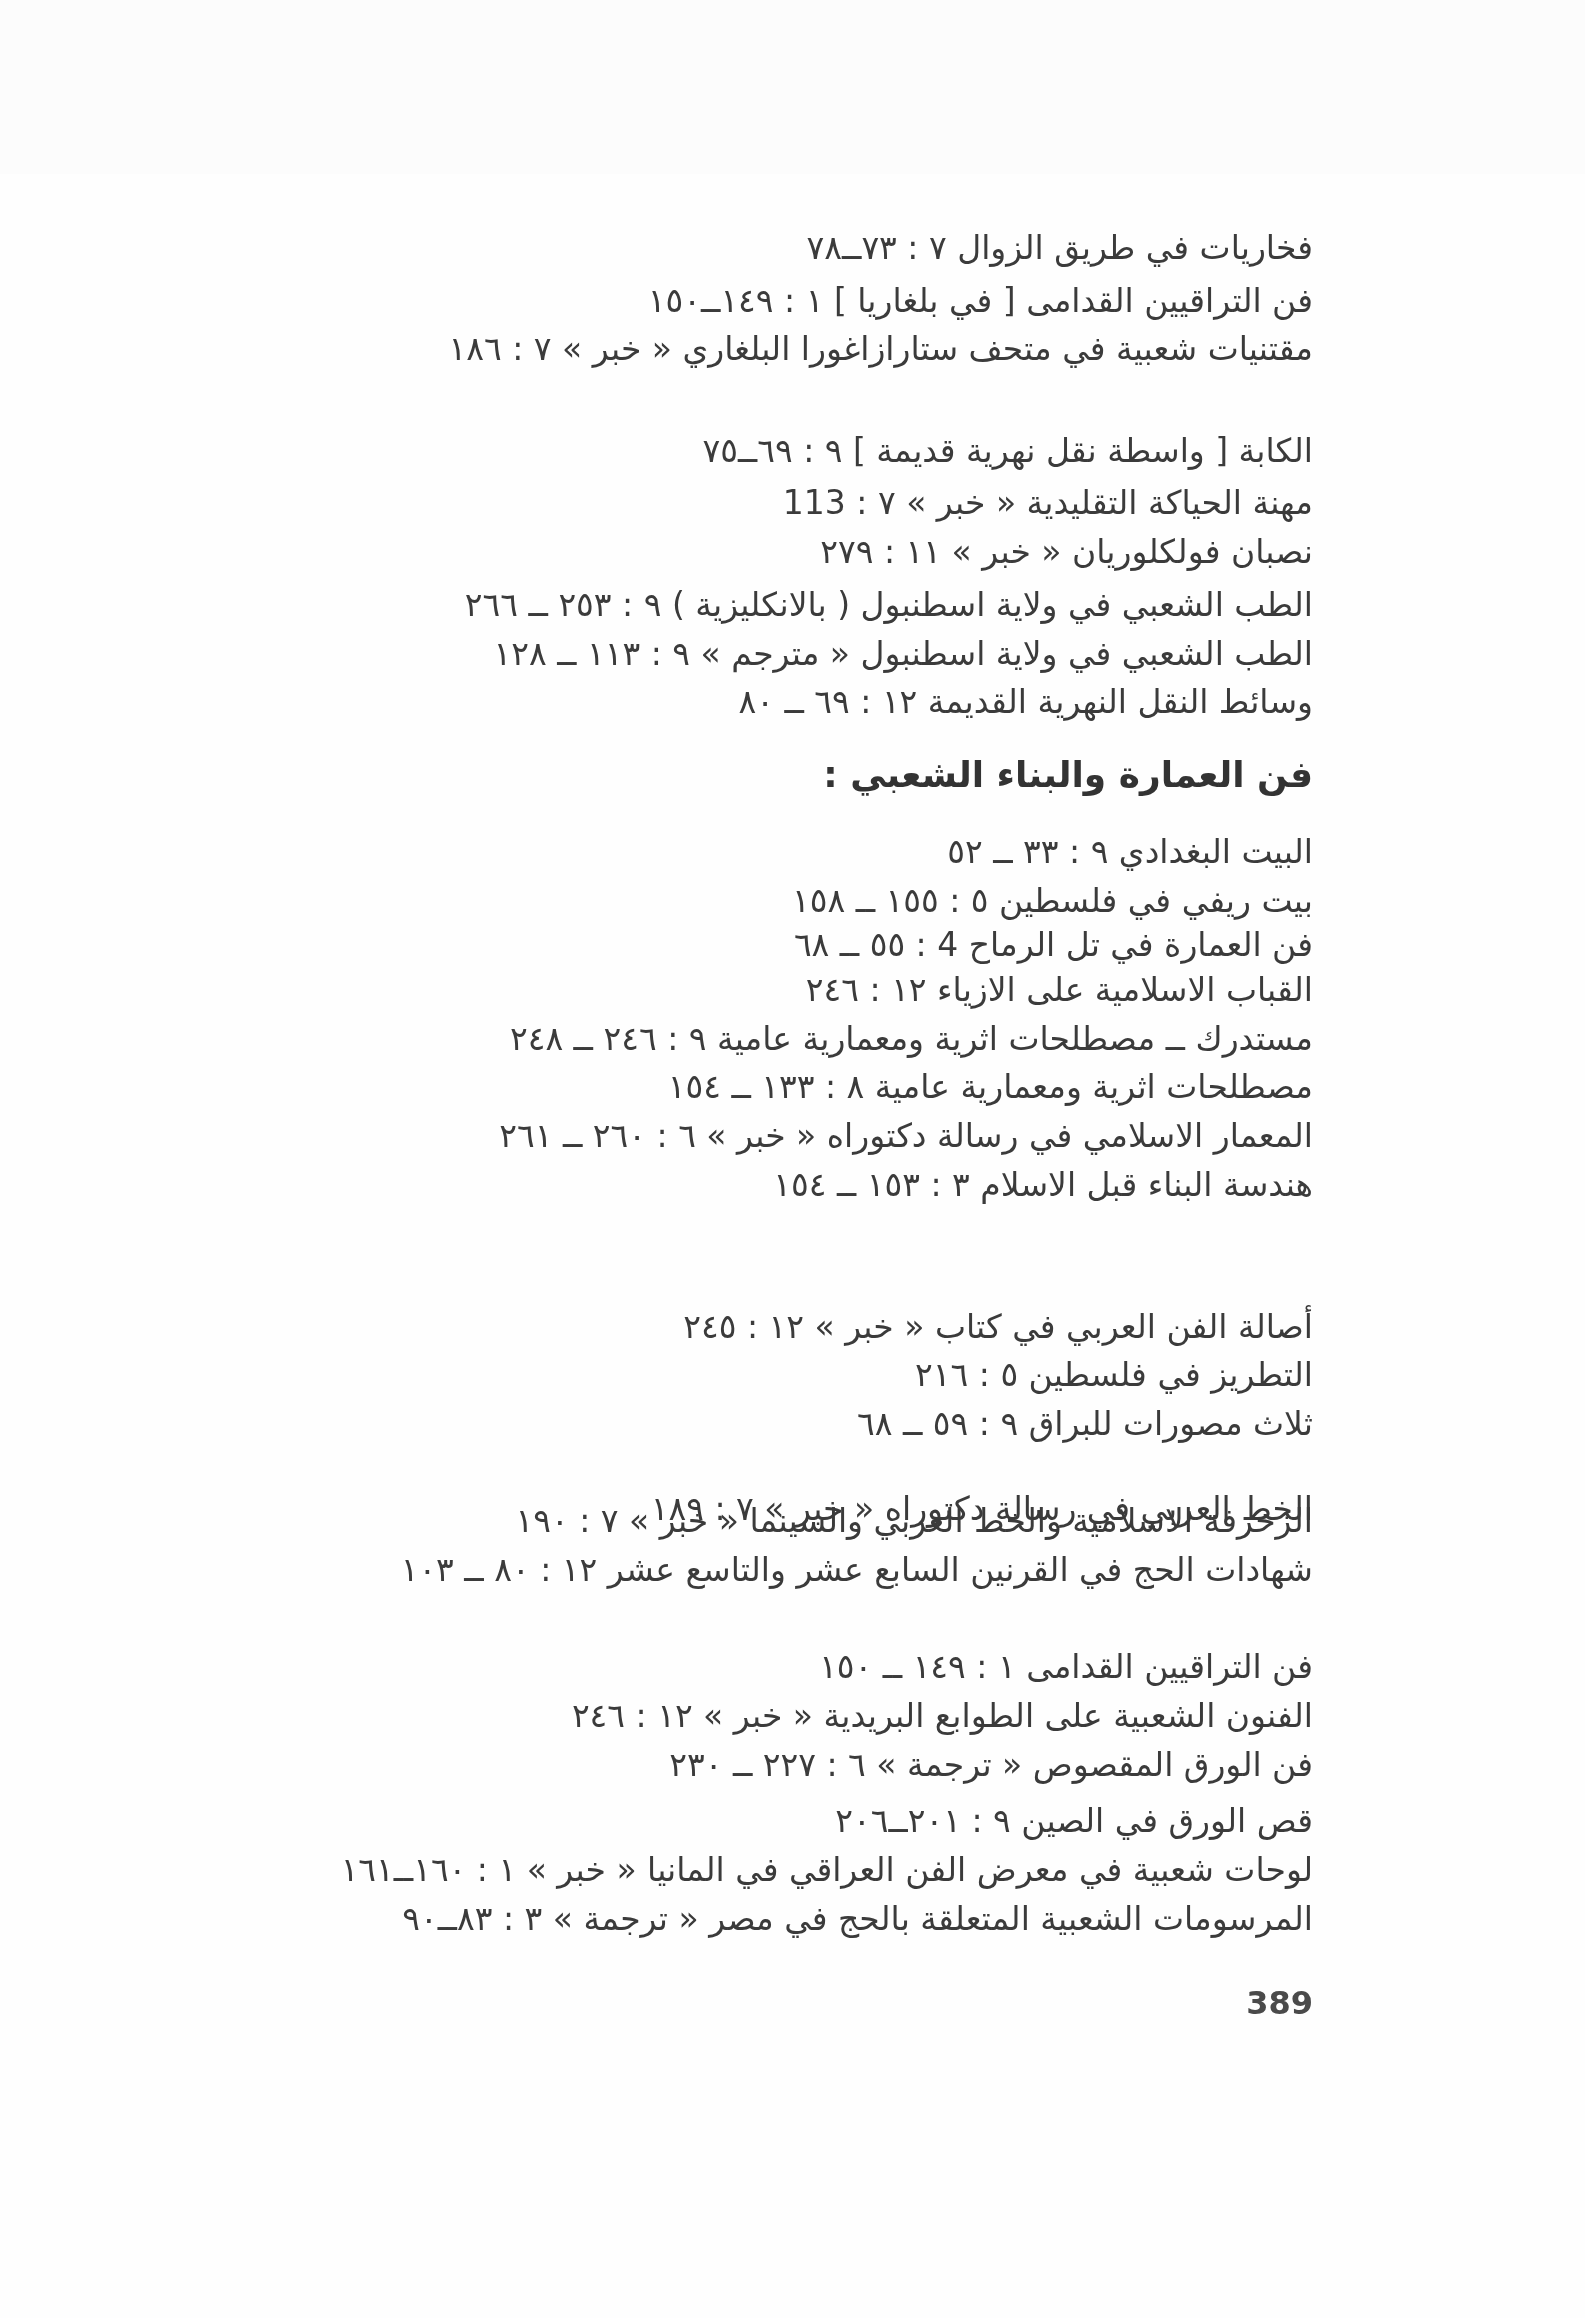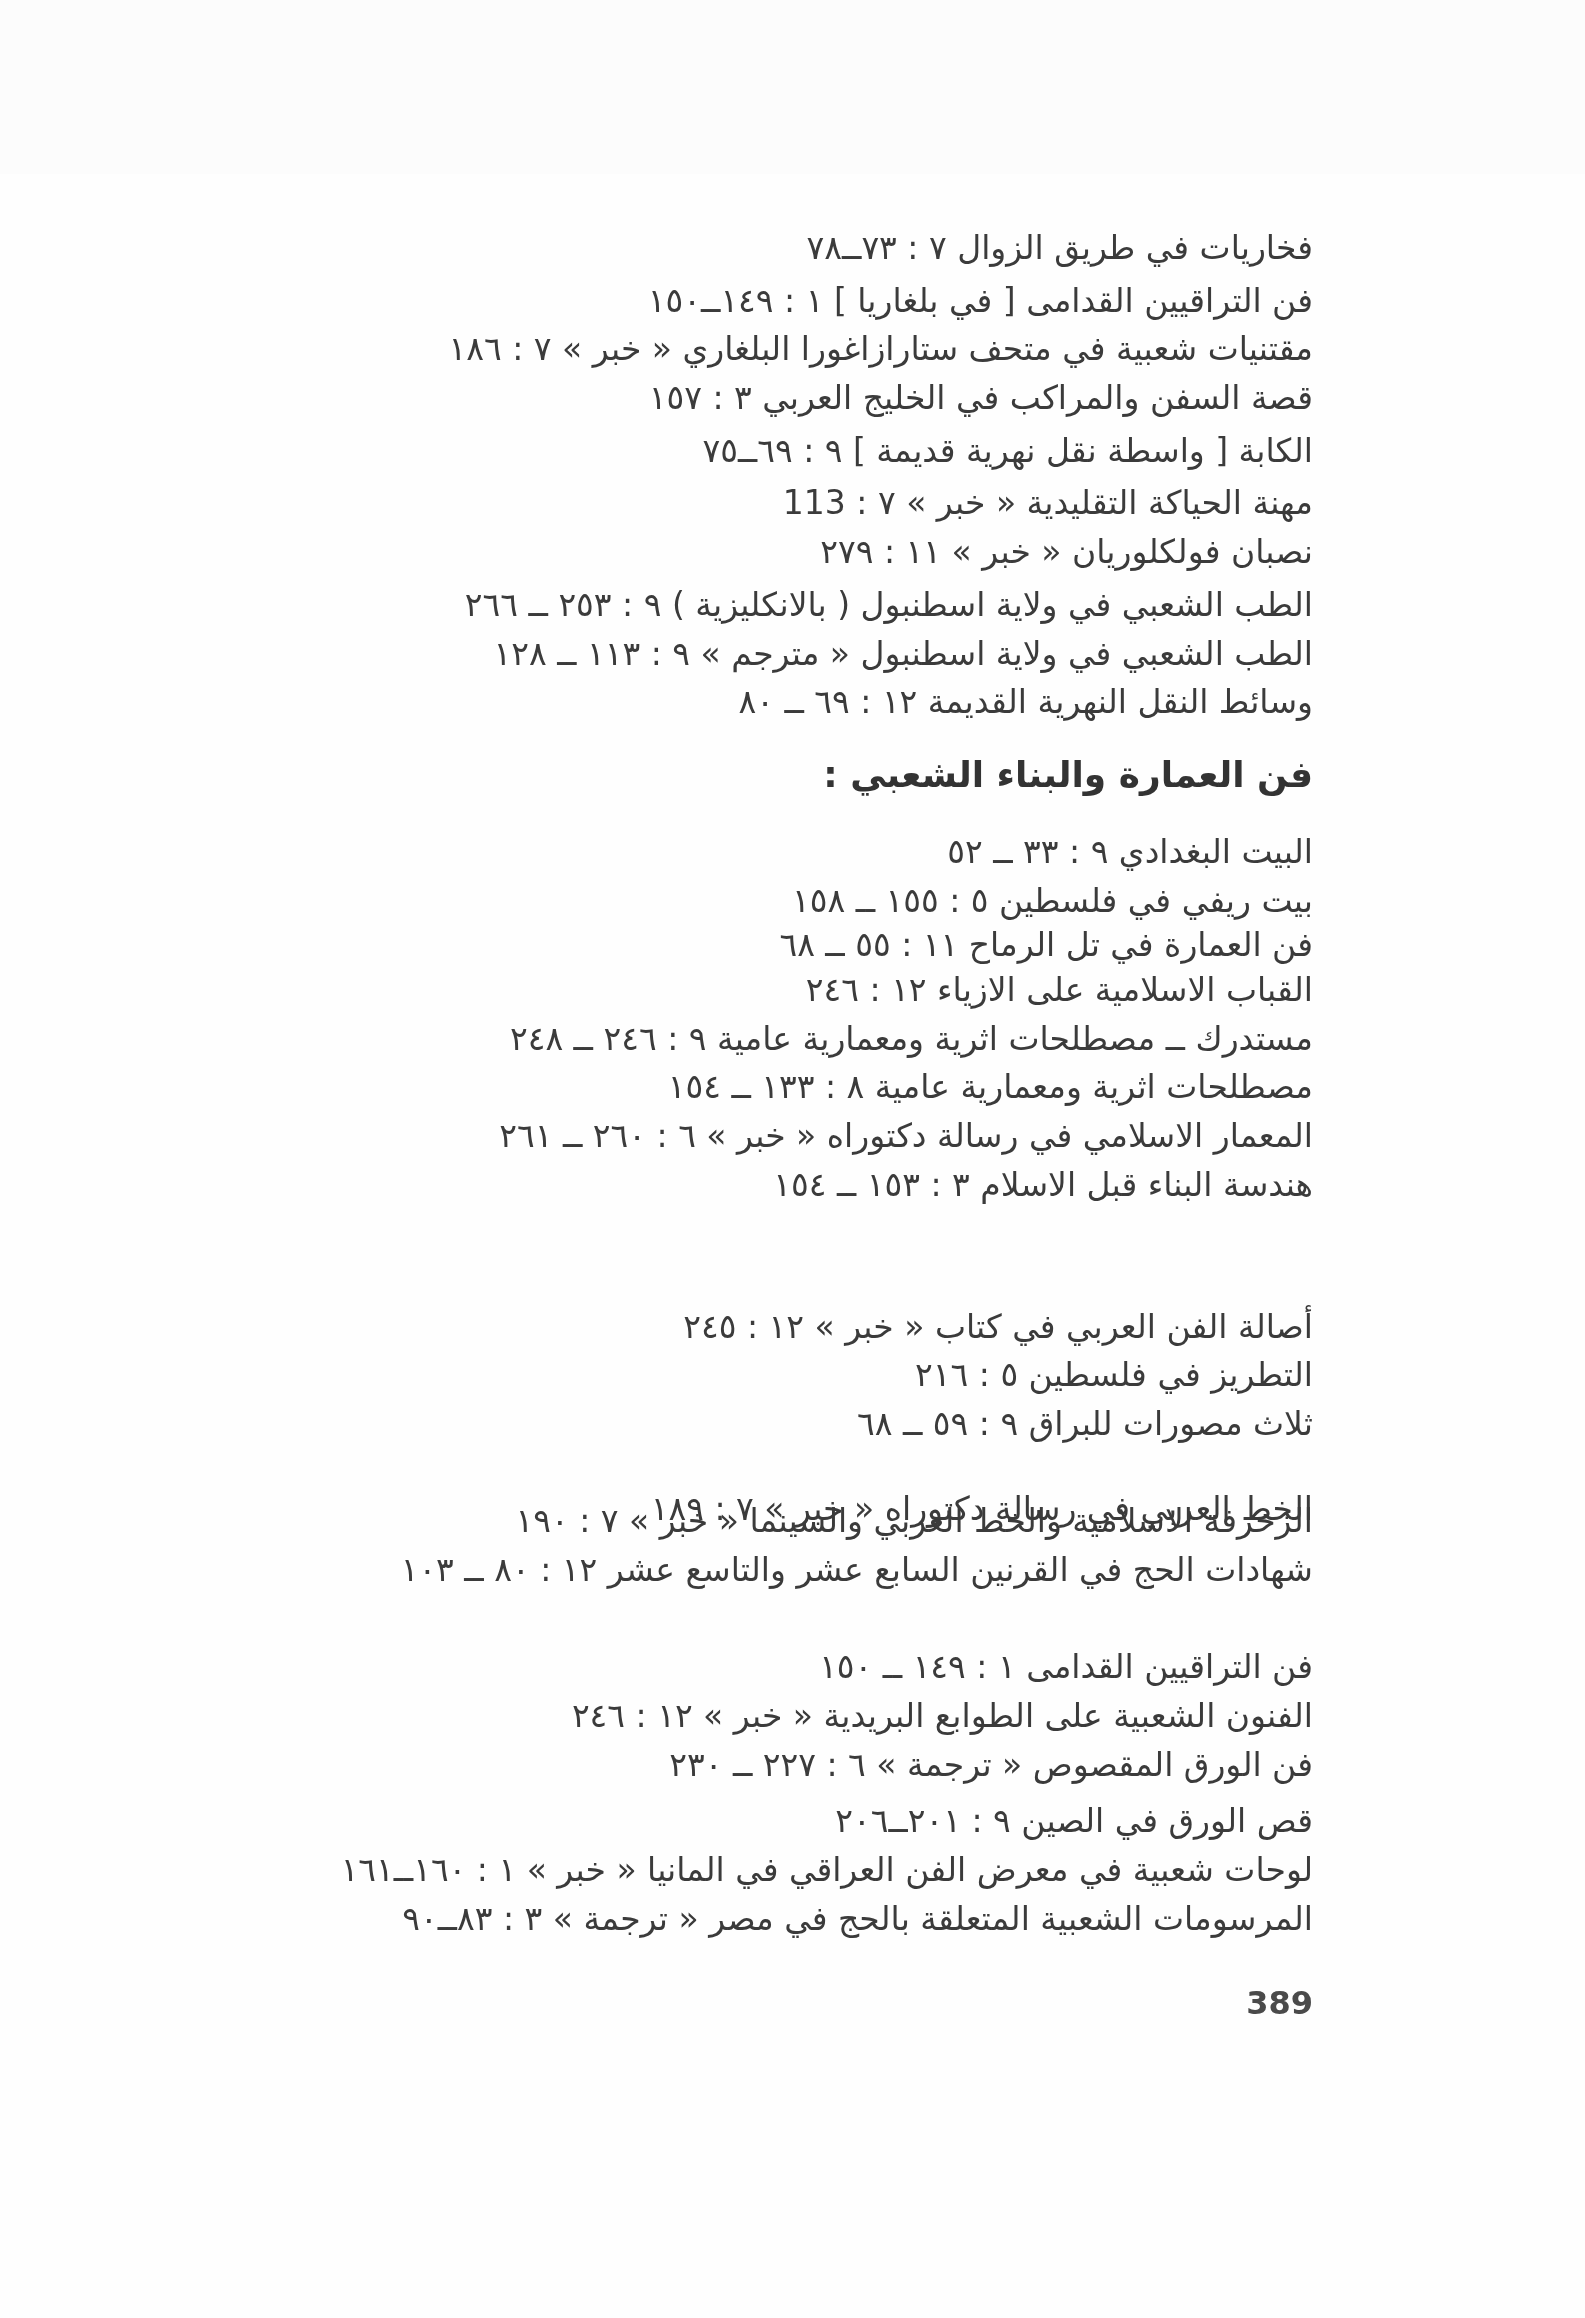--- a/index.html
+++ b/index.html
@@ -64,32 +64,31 @@
 </head>
 <body>
 
 <div class="top-band"></div>
 
 <div class="page">
 
   <div class="line" style="top:223px">فخاريات في طريق الزوال ٧ : ٧٣ــ٧٨</div>
   <div class="line" style="top:276px">فن التراقيين القدامى [ في بلغاريا ] ١ : ١٤٩ــ١٥٠</div>
   <div class="line" style="top:324px">مقتنيات شعبية في متحف ستارازاغورا البلغاري « خبر » ٧ : ١٨٦</div>
-  <div class="line" style="top:373px">قصة السفن والمراكب في الخليج العربي ٣ : ١٥٧</div>
   <div class="line" style="top:426px">الكابة [ واسطة نقل نهرية قديمة ] ٩ : ٦٩ــ٧٥</div>
   <div class="line" style="top:478px">مهنة الحياكة التقليدية « خبر » ٧ : 113</div>
   <div class="line" style="top:527px">نصبان فولكلوريان « خبر » ١١ : ٢٧٩</div>
   <div class="line" style="top:580px">الطب الشعبي في ولاية اسطنبول ( بالانكليزية ) ٩ : ٢٥٣ ــ ٢٦٦</div>
   <div class="line" style="top:629px">الطب الشعبي في ولاية اسطنبول « مترجم » ٩ : ١١٣ ــ ١٢٨</div>
   <div class="line" style="top:677px">وسائط النقل النهرية القديمة ١٢ : ٦٩ ــ ٨٠</div>
 
   <div class="heading" style="top:749px">فن العمارة والبناء الشعبي :</div>
   <div class="line" style="top:827px">البيت البغدادي ٩ : ٣٣ ــ ٥٢</div>
   <div class="line" style="top:876px">بيت ريفي في فلسطين ٥ : ١٥٥ ــ ١٥٨</div>
-  <div class="line" style="top:920px">فن العمارة في تل الرماح ١١ : ٥٥ ــ ٦٨</div>
+  <div class="line" style="top:920px">فن العمارة في تل الرماح 4 : ٥٥ ــ ٦٨</div>
   <div class="line" style="top:965px">القباب الاسلامية على الازياء ١٢ : ٢٤٦</div>
   <div class="line" style="top:1014px">مستدرك ــ مصطلحات اثرية ومعمارية عامية ٩ : ٢٤٦ ــ ٢٤٨</div>
   <div class="line" style="top:1062px">مصطلحات اثرية ومعمارية عامية ٨ : ١٣٣ ــ ١٥٤</div>
   <div class="line" style="top:1111px">المعمار الاسلامي في رسالة دكتوراه « خبر » ٦ : ٢٦٠ ــ ٢٦١</div>
   <div class="line" style="top:1160px">هندسة البناء قبل الاسلام ٣ : ١٥٣ ــ ١٥٤</div>
 
   <div class="line" style="top:1302px">أصالة الفن العربي في كتاب « خبر » ١٢ : ٢٤٥</div>
   <div class="line" style="top:1350px">التطريز في فلسطين ٥ : ٢١٦</div>
   <div class="line" style="top:1399px">ثلاث مصورات للبراق ٩ : ٥٩ ــ ٦٨</div>
   <div class="line" style="top:1484px">الخط العربي في رسالة دكتوراه « خبر » ٧ : ١٨٩</div>

